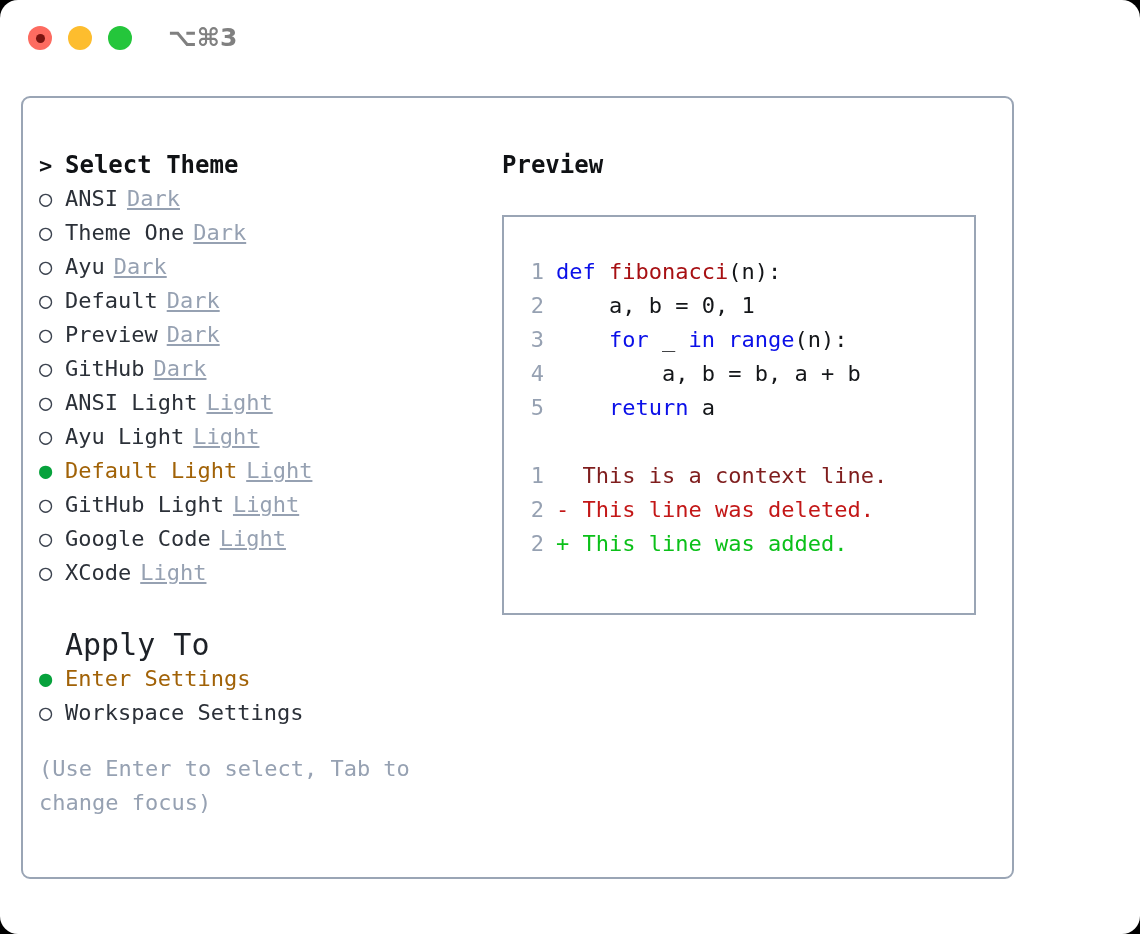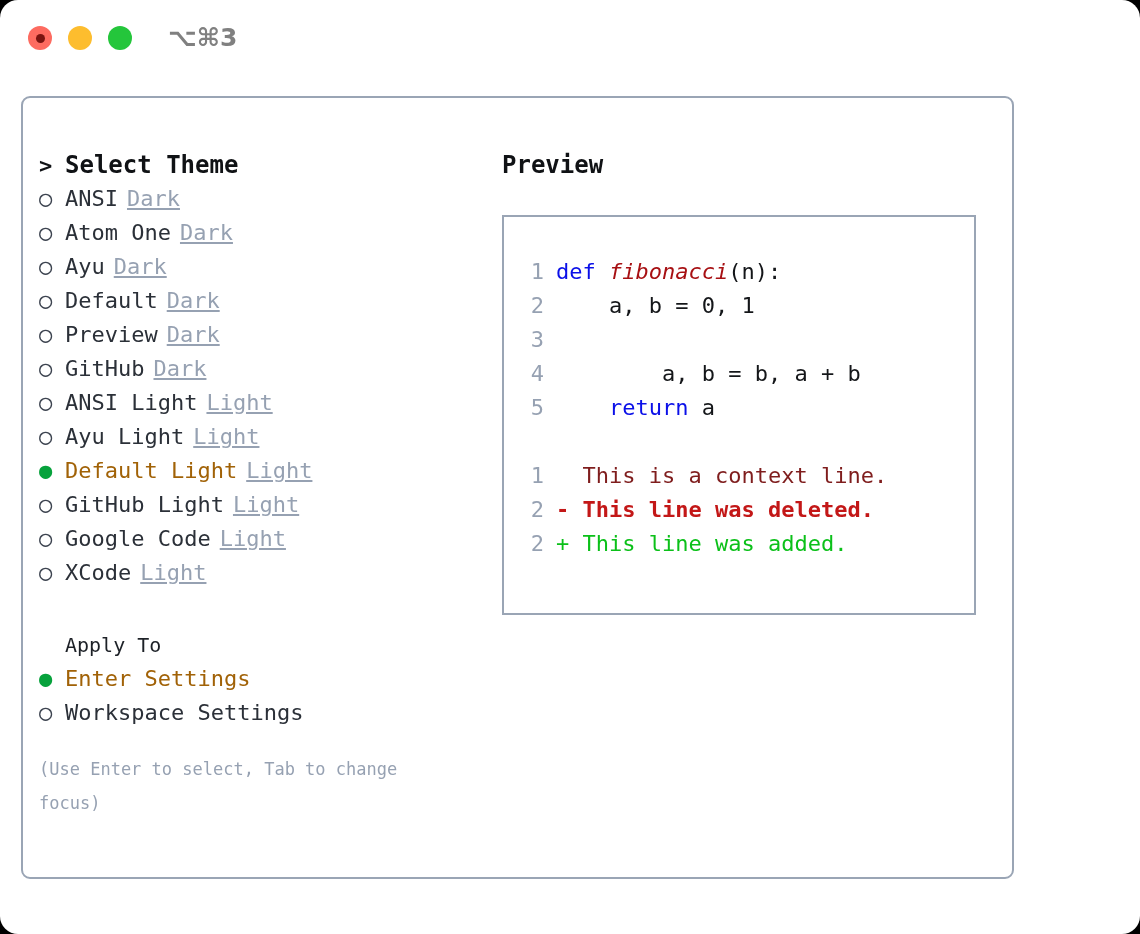--- a/index.html
+++ b/index.html
@@ -128,30 +128,30 @@
   .item-name { color: #2b3038; }
   .item-name.sel { color: #a16207; }
   .item-kind {
     color: #96a1b2;
     margin-left: 9px;
     text-decoration: underline;
   }
 
   .section-label {
     color: #1d2127;
-    font-size: 20px;
+    font-size: 30px;
     padding-left: 26px;
   }
 
   .spacer-lg { height: 38px; }
   .spacer-sm { height: 22px; }
 
   .hint {
     color: #96a1b2;
-    font-size: 17px;
+    font-size: 22px;
     line-height: 34px;
     width: 410px;
     white-space: normal;
   }
 
   
   .right-col {
     position: absolute;
     left: 479px;
     top: 50px;
@@ -184,24 +184,24 @@
     display: inline-block;
     width: 26px;
     flex: 0 0 26px;
     text-align: right;
     color: #96a1b2;
     margin-right: 12px;
   }
   .blank-line { height: 34px; }
 
   .tok-kw   { color: #0b10e8; }
-  .tok-fn   { color: #a71013; font-style: italic; }
+  .tok-fn   { color: #a71013; }
   .tok-txt  { color: #141619; }
   .tok-ctx  { color: #7f1d1d; }
-  .tok-del  { color: #c31717; font-weight: bold; }
+  .tok-del  { color: #c31717; }
   .tok-add  { color: #0bc019; }
 </style>
 </head>
 <body>
 
 <div class="window">
 
   <div class="titlebar">
     <div class="lights">
       <div class="light light-close"></div>
@@ -222,21 +222,21 @@
         </div>
 
         <div id="theme-items">
             <div class="row">
               <span class="marker">○</span>
               <span class="item-name">ANSI</span>
               <span class="item-kind">Dark</span>
             </div>
             <div class="row">
               <span class="marker">○</span>
-              <span class="item-name">Atom One</span>
+              <span class="item-name">Theme One</span>
               <span class="item-kind">Dark</span>
             </div>
             <div class="row">
               <span class="marker">○</span>
               <span class="item-name">Ayu</span>
               <span class="item-kind">Dark</span>
             </div>
             <div class="row">
               <span class="marker">○</span>
               <span class="item-name">Default</span>
@@ -305,21 +305,21 @@
 
         <div class="hint">(Use Enter to select, Tab to change focus)</div>
       </div>
 
       <div class="right-col">
         <div class="preview-title">Preview</div>
         <div class="preview-box">
           <div id="code-lines">
               <div class="code-line"><span class="lineno">1</span><span><span class="tok-kw">def </span><span class="tok-fn">fibonacci</span><span class="tok-txt">(n):</span></span></div>
               <div class="code-line"><span class="lineno">2</span><span><span class="tok-txt">    a, b = 0, 1</span></span></div>
-              <div class="code-line"><span class="lineno">3</span></div>
+              <div class="code-line"><span class="lineno">3</span><span><span class="tok-txt">    </span><span class="tok-kw">for</span><span class="tok-txt"> _ </span><span class="tok-kw">in</span><span class="tok-txt"> </span><span class="tok-kw">range</span><span class="tok-txt">(n):</span></span></div>
               <div class="code-line"><span class="lineno">4</span><span><span class="tok-txt">        a, b = b, a + b</span></span></div>
               <div class="code-line"><span class="lineno">5</span><span><span class="tok-txt">    </span><span class="tok-kw">return</span><span class="tok-txt"> a</span></span></div>
             </div>
           <div class="blank-line"></div>
           <div id="diff-lines">
               <div class="code-line"><span class="lineno">1</span><span class="tok-ctx">  This is a context line.</span></div>
               <div class="code-line"><span class="lineno">2</span><span class="tok-del">- This line was deleted.</span></div>
               <div class="code-line"><span class="lineno">2</span><span class="tok-add">+ This line was added.</span></div>
             </div>
         </div>

